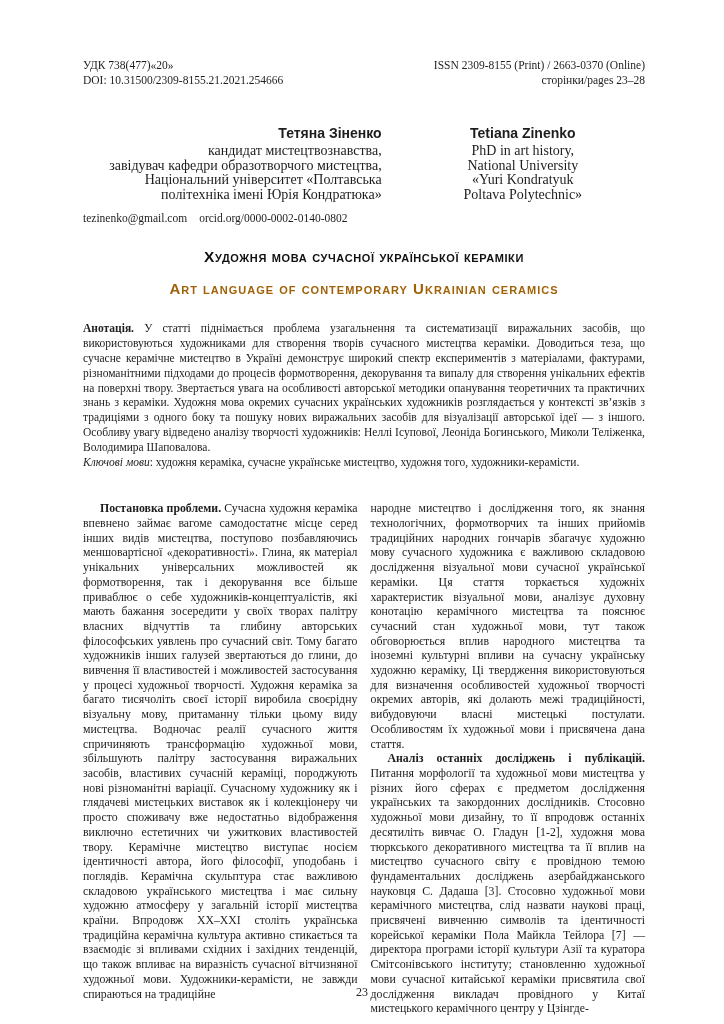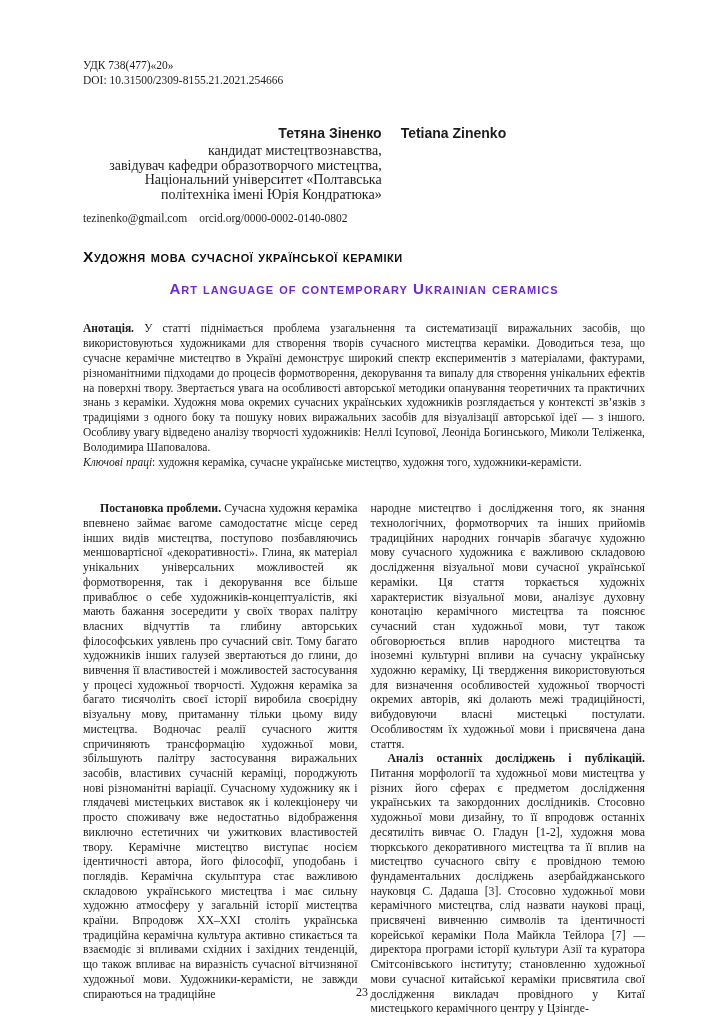--- a/index.html
+++ b/index.html
@@ -30,21 +30,21 @@
   .meta-left { text-align: left; }
   .meta-right { text-align: right; }
 
   
   .authors {
     display: flex;
     margin-top: 37px;
     gap: 19px;
   }
   .author-uk { flex: 1 1 55%; text-align: right; }
-  .author-en { flex: 1 1 45%; text-align: left; }
+  .author-en { flex: 1 1 45%; text-align: center; }
   .author-name {
     font-family: "Liberation Sans", sans-serif;
     font-weight: bold;
     font-size: 14px;
     line-height: 17px;
     margin-bottom: 2px;
   }
   .author-affil {
     font-size: 14px;
     line-height: 14.6px;
@@ -53,36 +53,37 @@
 
   .contact-line {
     margin-top: 10px;
     font-size: 11.5px;
   }
   .contact-line .sep { display: inline-block; width: 12px; }
 
   
   .title-uk {
     margin: 24px 0 0 0;
+    text-align: center;
     font-family: "Liberation Sans", sans-serif;
     font-size: 15.5px;
     font-weight: bold;
     font-variant: small-caps;
     letter-spacing: 0.6px;
     color: #111111;
   }
   .title-en {
     margin: 14px 0 0 0;
     text-align: center;
     font-family: "Liberation Sans", sans-serif;
     font-size: 15px;
     font-weight: bold;
     font-variant: small-caps;
     letter-spacing: 1px;
-    color: #6d28d9;
+    color: #a16207;
   }
 
   
   .abstract {
     margin-top: 24px;
     font-size: 11.5px;
     line-height: 14.8px;
     text-align: justify;
   }
   .abstract p { margin: 0; }
@@ -120,45 +121,53 @@
 </head>
 <body>
 
 <div class="page">
 
   <header class="meta-row">
     <div class="meta-left">
       <div>УДК 738(477)«20»</div>
       <div>DOI: 10.31500/2309-8155.21.2021.254666</div>
     </div>
+    <div class="meta-right">
+      <div>ISSN 2309-8155 (Print) / 2663-0370 (Online)</div>
+      <div>сторінки/pages 23–28</div>
+    </div>
   </header>
 
   <section class="authors">
     <div class="author author-uk">
       <div class="author-name">Тетяна Зіненко</div>
       <div class="author-affil">кандидат мистецтвознавства,
 завідувач кафедри образотворчого мистецтва,
 Національний університет «Полтавська
 політехніка імені Юрія Кондратюка»</div>
     </div>
     <div class="author author-en">
       <div class="author-name">Tetiana Zinenko</div>
+      <div class="author-affil">PhD in art history,
+National University
+«Yuri Kondratyuk
+Poltava Polytechnic»</div>
     </div>
   </section>
 
   <div class="contact-line">
     <span>tezinenko@gmail.com</span><span class="sep"></span><span>orcid.org/0000-0002-0140-0802</span>
   </div>
 
   <h1 class="title-uk">Художня мова сучасної української кераміки</h1>
   <h2 class="title-en">Art language of contemporary Ukrainian ceramics</h2>
 
   <section class="abstract">
     <p><b class="lead">Анотація.</b> <span>У статті піднімається проблема узагальнення та систематизації виражальних засобів, що використовуються художниками для створення творів сучасного мистецтва кераміки. Доводиться теза, що сучасне керамічне мистецтво в Україні демонструє широкий спектр експериментів з матеріалами, фактурами, різноманітними підходами до процесів формотворення, декорування та випалу для створення унікальних ефектів на поверхні твору. Звертається увага на особливості авторської методики опанування теоретичних та практичних знань з кераміки. Художня мова окремих сучасних українських художників розглядається у контексті зв’язків з традиціями з одного боку та пошуку нових виражальних засобів для візуалізації авторської ідеї — з іншого. Особливу увагу відведено аналізу творчості художників: Неллі Ісупової, Леоніда Богинського, Миколи Теліженка, Володимира Шаповалова.</span></p>
-    <p><i class="lead">Ключові праці</i><span>: художня кераміка, сучасне українське мистецтво, художня того, художники-керамісти.</span></p>
+    <p><i class="lead">Ключові мови</i><span>: художня кераміка, сучасне українське мистецтво, художня того, художники-керамісти.</span></p>
   </section>
 
   <section class="body-columns">
     <div class="col">
       <p class="indent"><b class="lead">Постановка проблеми.</b> <span>Сучасна художня кераміка впевнено займає вагоме самодостатнє місце серед інших видів мистецтва, поступово позбавляючись меншовартісної «декоративності». Глина, як матеріал унікальних універсальних можливостей як формотворення, так і декорування все більше приваблює о себе художників-концептуалістів, які мають бажання зосередити у своїх творах палітру власних відчуттів та глибину авторських філософських уявлень про сучасний світ. Тому багато художників інших галузей звертаються до глини, до вивчення її властивостей і можливостей застосування у процесі художньої творчості. Художня кераміка за багато тисячоліть своєї історії виробила своєрідну візуальну мову, притаманну тільки цьому виду мистецтва. Водночас реалії сучасного життя спричиняють трансформацію художньої мови, збільшують палітру застосування виражальних засобів, властивих сучасній кераміці, породжують нові різноманітні варіації. Сучасному художнику як і глядачеві мистецьких виставок як і колекціонеру чи просто споживачу вже недостатньо відображення виключно естетичних чи ужиткових властивостей твору. Керамічне мистецтво виступає носієм ідентичності автора, його філософії, уподобань і поглядів. Керамічна скульптура стає важливою складовою українського мистецтва і має сильну художню атмосферу у загальній історії мистецтва країни. Впродовж XX–XXI століть українська традиційна керамічна культура активно стикається та взаємодіє зі впливами східних і західних тенденцій, що також впливає на виразність сучасної вітчизняної художньої мови. Художники-керамісти, не завжди спираються на традиційне</span></p>
     </div>
     <div class="col">
       <p><span>народне мистецтво і дослідження того, як знання технологічних, формотворчих та інших прийомів традиційних народних гончарів збагачує художню мову сучасного художника є важливою складовою дослідження візуальної мови сучасної української кераміки. Ця стаття торкається художніх характеристик візуальної мови, аналізує духовну конотацію керамічного мистецтва та пояснює сучасний стан художньої мови, тут також обговорюється вплив народного мистецтва та іноземні культурні впливи на сучасну українську художню кераміку, Ці твердження використовуються для визначення особливостей художньої творчості окремих авторів, які долають межі традиційності, вибудовуючи власні мистецькі постулати. Особливостям їх художньої мови і присвячена дана стаття.</span></p>
       <p class="indent"><b class="lead">Аналіз останніх досліджень і публікацій.</b> <span>Питання морфології  та художньої мови мистецтва у різних його сферах є предметом дослідження українських та закордонних дослідників. Стосовно художньої мови дизайну, то її впродовж останніх десятиліть вивчає О. Гладун [1-2], художня мова тюркського декоративного мистецтва та її вплив на мистецтво сучасного світу є провідною темою фундаментальних досліджень азербайджанського науковця С. Дадаша [3]. Стосовно художньої мови керамічного мистецтва, слід назвати наукові праці, присвячені вивченню символів та ідентичності корейської кераміки Пола Майкла Тейлора [7] — директора програми історії культури Азії та куратора Смітсонівського інституту; становленню художньої мови сучасної китайської кераміки присвятила свої дослідження викладач провідного у Китаї мистецького керамічного центру у Цзінгде-</span></p>
     </div>

